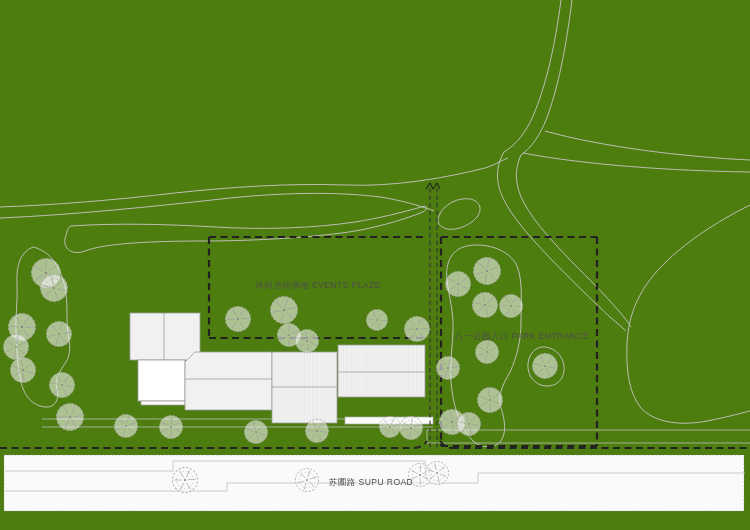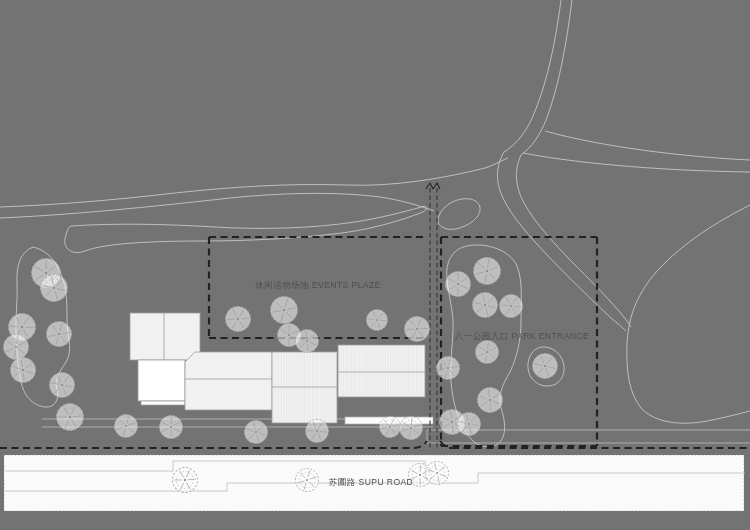--- a/index.html
+++ b/index.html
@@ -1,16 +1,16 @@
 <!DOCTYPE html>
 <html><head>
 <meta charset="utf-8">
 <style>
   html,body{margin:0;padding:0;background:#fff;}
-  #stage{position:relative;width:750px;height:530px;background:#737373;overflow:hidden;
+  #stage{position:relative;width:750px;height:530px;background:#4d7c0f;overflow:hidden;
          font-family:"Liberation Sans",sans-serif;}
   svg{display:block}
   text{font-family:"Liberation Sans",sans-serif;}
 </style>
 </head>
 <body>
 
 <div id="stage">
 <svg width="750" height="530" viewBox="0 0 750 530">
   <defs>

